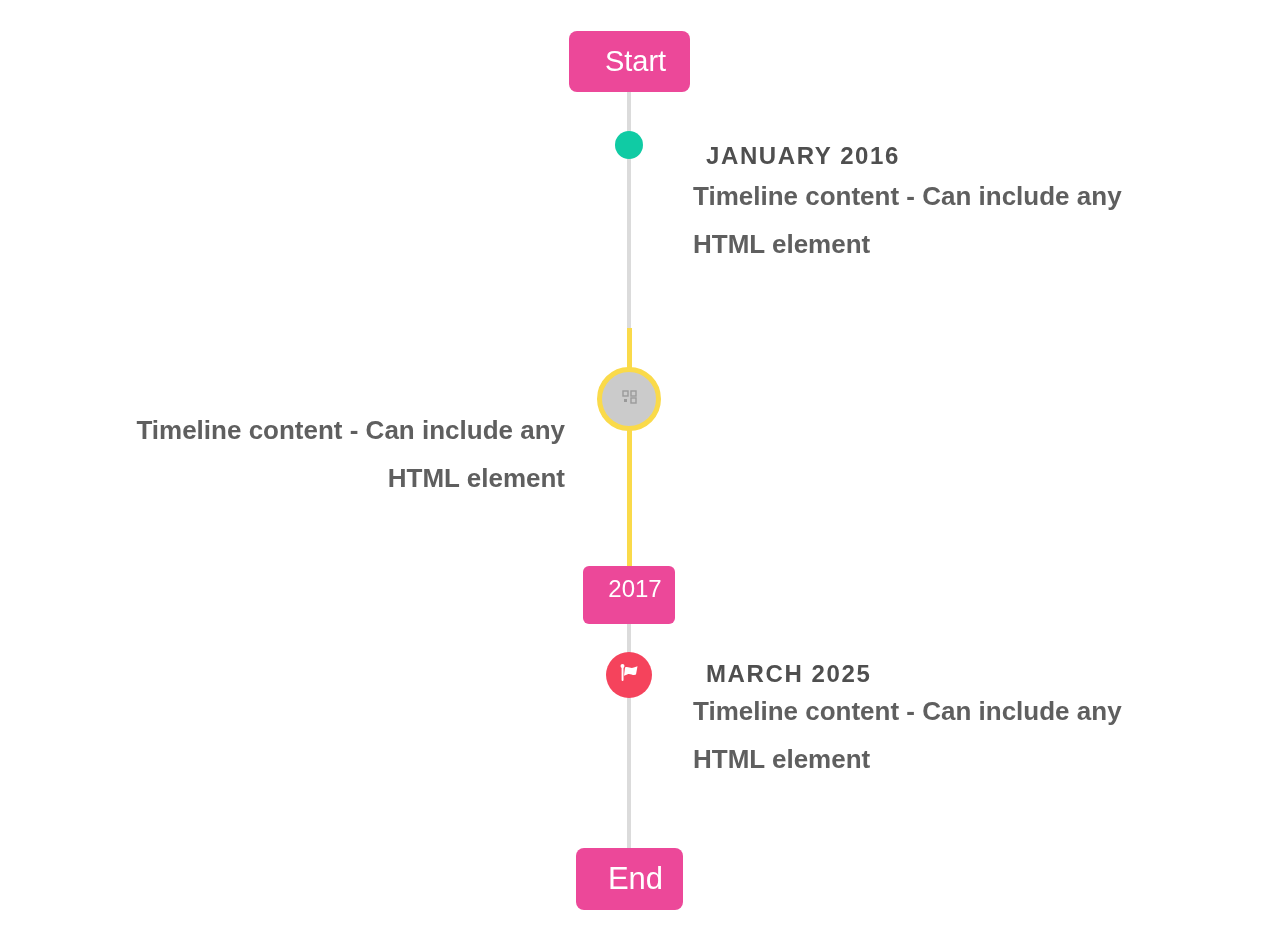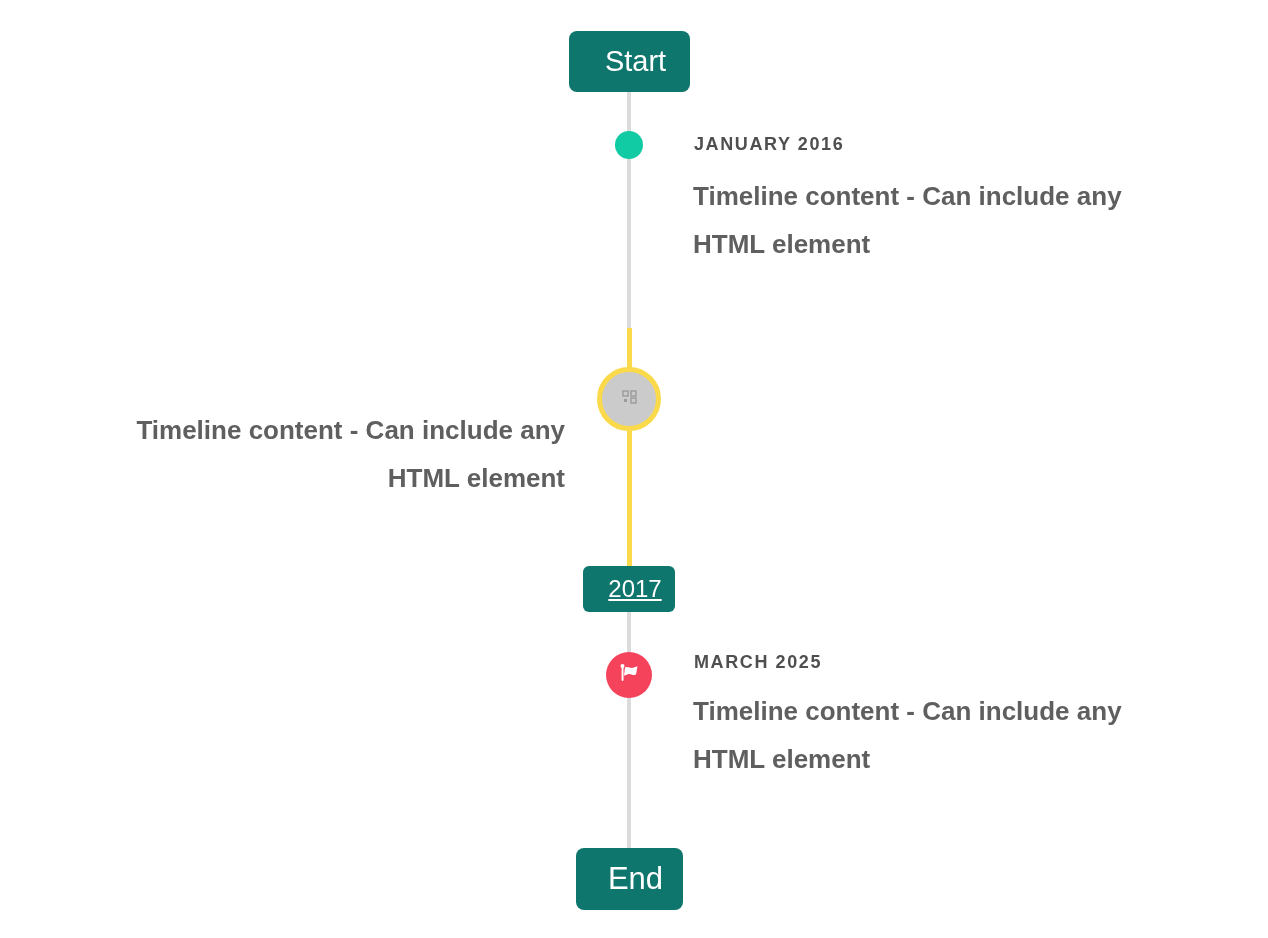--- a/index.html
+++ b/index.html
@@ -16,51 +16,51 @@
   .line { position: absolute; }
   .line.gray   { background: #dbdbdb; width: 4px; left: 627px; }
   .line.yellow { background: #fada4a; width: 5px; left: 627px; }
   .seg1 { top: 92px;  height: 238px; }
   .seg2 { top: 328px; height: 240px; }
   .seg3 { top: 611px; height: 238px; }
 
   
   .badge {
     position: absolute;
-    background: #0f766e;
+    background: #ec4899;
     color: #ffffff;
     text-align: center;
     border-radius: 8px;
     box-sizing: border-box;
     padding-left: 12px;
   }
   .badge.start { left: 569px; top: 31px;  width: 121px; height: 61px; line-height: 61px; font-size: 29px; }
-  .badge.year  { left: 583px; top: 566px; width: 92px;  height: 46px; line-height: 46px; font-size: 24px; border-radius: 6px; text-decoration: underline; }
+  .badge.year  { left: 583px; top: 566px; width: 92px;  height: 58px; line-height: 46px; font-size: 24px; border-radius: 6px; }
   .badge.end   { left: 576px; top: 848px; width: 107px; height: 62px; line-height: 62px; font-size: 31px; }
 
   
   .marker { position: absolute; display: flex; align-items: center; justify-content: center; }
   .marker.dot {
     left: 615px; top: 131px; width: 28px; height: 28px;
     border-radius: 50%; background: #10cba4;
   }
   .marker.image-circle {
     left: 597px; top: 367px; width: 54px; height: 54px;
     border-radius: 50%; background: #cbcbcb; border: 5px solid #fada4a;
   }
   .marker.flag-circle {
     left: 606px; top: 652px; width: 46px; height: 46px;
     border-radius: 50%; background: #f5435c;
   }
 
   
   .event-date {
     position: absolute;
-    margin: 0;
-    font-size: 18px;
+    margin: 12px;
+    font-size: 24px;
     font-weight: 700;
     letter-spacing: 1.6px;
     color: #4f4f4f;
     line-height: 22px;
   }
   .event-body {
     position: absolute;
     font-size: 26px;
     font-weight: 700;
     color: #5f5f5f;

